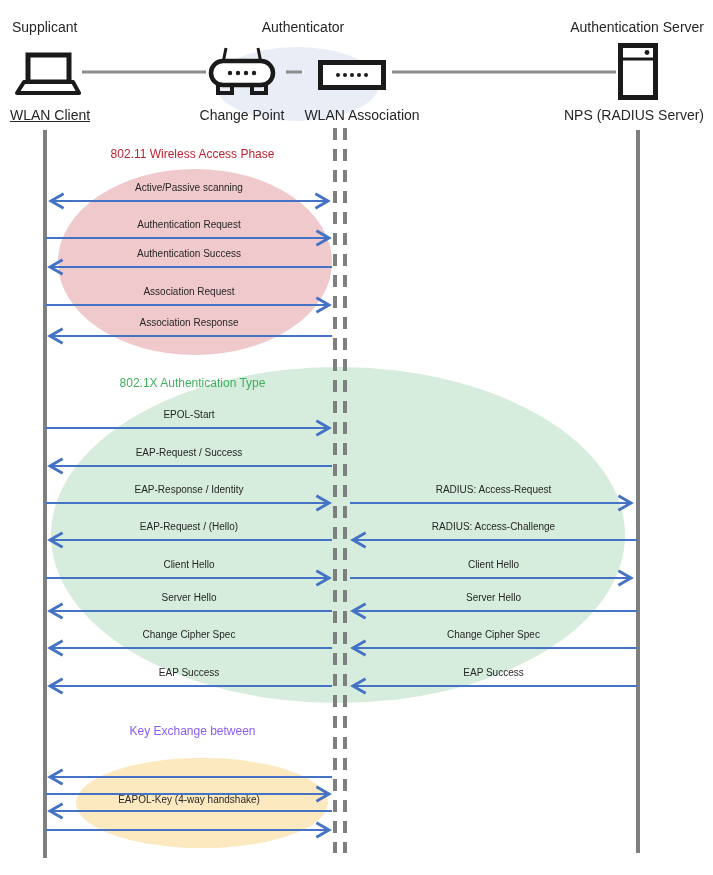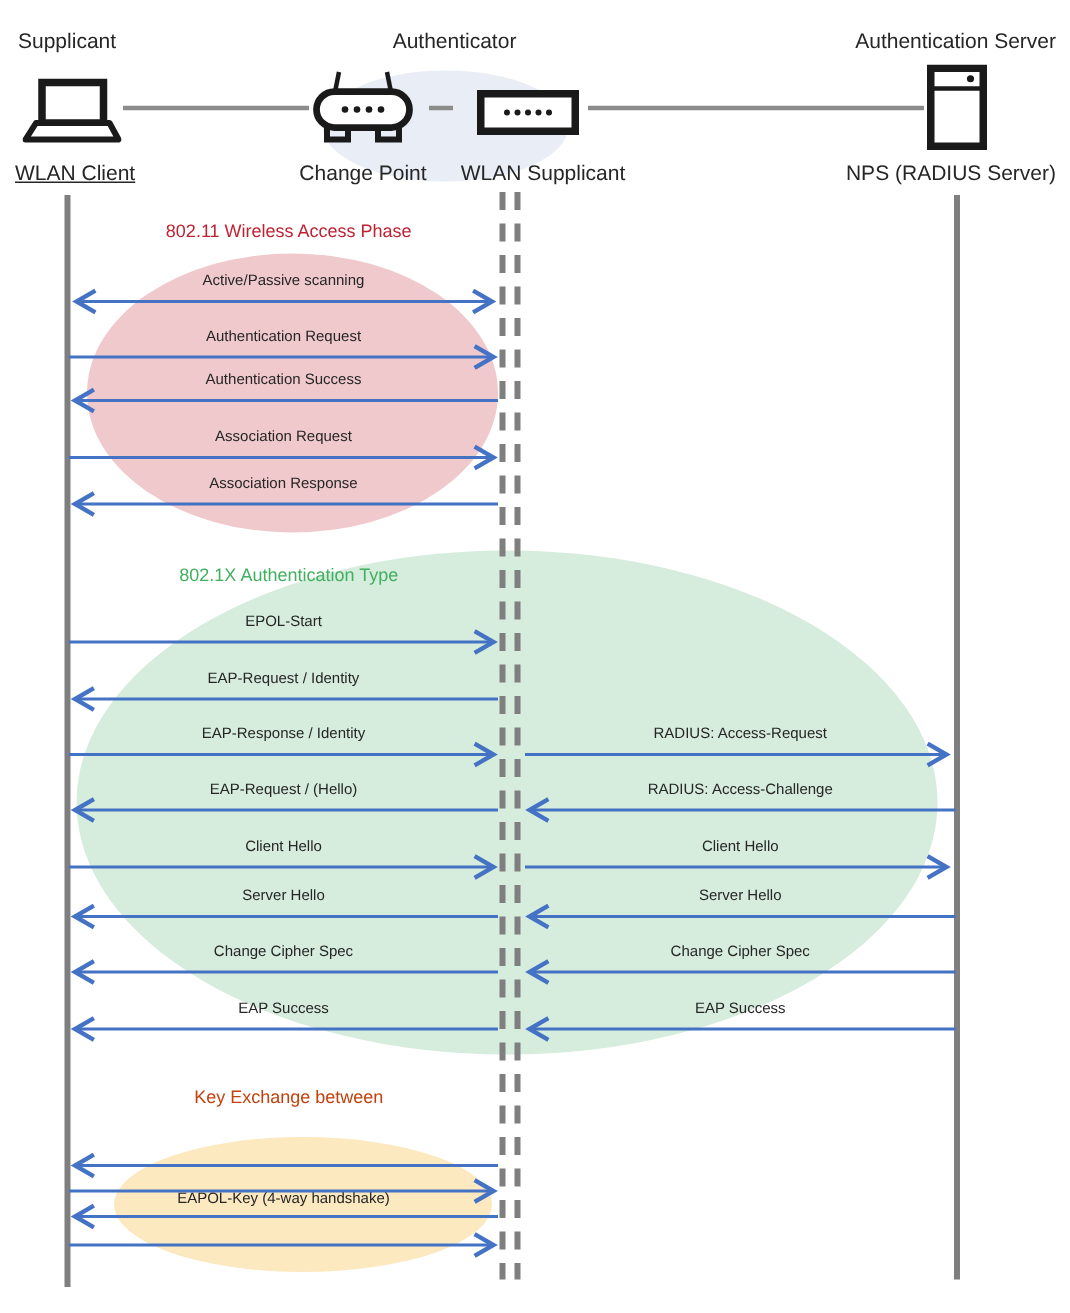--- a/index.html
+++ b/index.html
@@ -7,21 +7,21 @@
     width:713px;height:875px;position:relative;background:#ffffff;
     font-family:"Liberation Sans",sans-serif;color:#262626;overflow:hidden;
   }
   .lbl{position:absolute;font-size:14px;color:#262626;white-space:nowrap;}
   .lbl.ctr{text-align:center;white-space:normal;}
   .msg{position:absolute;left:45px;width:288px;text-align:center;font-size:10px;color:#262626;z-index:5;}
   .msg.right-span{left:350px;width:287px;}
   .phase-title{position:absolute;left:45px;width:295px;text-align:center;font-size:12px;z-index:5;}
   .phase-title.p1{color:#bf2333;}
   .phase-title.p2{color:#41b05f;}
-  .phase-title.p3{color:#c2410c;line-height:19px;}
+  .phase-title.p3{color:#8b5cf6;line-height:19px;}
   #diagram-svg{position:absolute;left:0;top:0;z-index:1;}
   .icon-svg{position:absolute;z-index:3;}
   .node-label{z-index:4;}
 </style>
 </head>
 <body>
 
 <svg id="diagram-svg" width="713" height="875" viewBox="0 0 713 875">
   <defs>
     <marker id="ah" viewBox="0 0 10 10" refX="8" refY="5" markerWidth="9" markerHeight="9" orient="auto-start-reverse">
@@ -105,36 +105,36 @@
   <line x1="4" y1="16" x2="36" y2="16" stroke="#1a1a1a" stroke-width="3"></line>
   <circle cx="29" cy="9.5" r="2.4" fill="#1a1a1a"></circle>
 </svg>
 
 <div class="lbl" style="left:12px;top:19px;">Supplicant</div>
 <div class="lbl ctr" style="left:203px;top:19px;width:200px;">Authenticator</div>
 <div class="lbl" style="left:500px;top:19px;width:204px;text-align:right;">Authentication Server</div>
 
 <div class="lbl node-label" style="left:10px;top:107px;text-decoration:underline;">WLAN Client</div>
 <div class="lbl ctr node-label" style="left:192px;top:107px;width:100px;">Change Point</div>
-<div class="lbl ctr node-label" style="left:292px;top:107px;width:140px;">WLAN Supplicant</div>
+<div class="lbl ctr node-label" style="left:292px;top:107px;width:140px;">WLAN Association</div>
 <div class="lbl" style="left:544px;top:107px;width:160px;text-align:right;">NPS (RADIUS Server)</div>
 
 <div class="phase-title p1" style="top:147px;">802.11 Wireless Access Phase</div>
 <div class="phase-title p2" style="top:376px;">802.1X Authentication Type</div>
 <div class="phase-title p3" style="top:722px;">
   <div>Key Exchange between</div>
 </div>
 
 <div class="msg" style="top:182px;">Active/Passive scanning</div>
 <div class="msg" style="top:219px;">Authentication Request</div>
 <div class="msg" style="top:248px;">Authentication Success</div>
 <div class="msg" style="top:286px;">Association Request</div>
 <div class="msg" style="top:317px;">Association Response</div>
 <div class="msg" style="top:409px;">EPOL-Start</div>
-<div class="msg" style="top:447px;">EAP-Request / Identity</div>
+<div class="msg" style="top:447px;">EAP-Request / Success</div>
 <div class="msg" style="top:484px;">EAP-Response / Identity</div>
 <div class="msg" style="top:521px;">EAP-Request / (Hello)</div>
 <div class="msg" style="top:559px;">Client Hello</div>
 <div class="msg" style="top:592px;">Server Hello</div>
 <div class="msg" style="top:629px;">Change Cipher Spec</div>
 <div class="msg" style="top:667px;">EAP Success</div>
 <div class="msg" style="top:794px;">EAPOL-Key (4-way handshake)</div>
 
 <div class="msg right-span" style="top:484px;">RADIUS: Access-Request</div>
 <div class="msg right-span" style="top:521px;">RADIUS: Access-Challenge</div>

